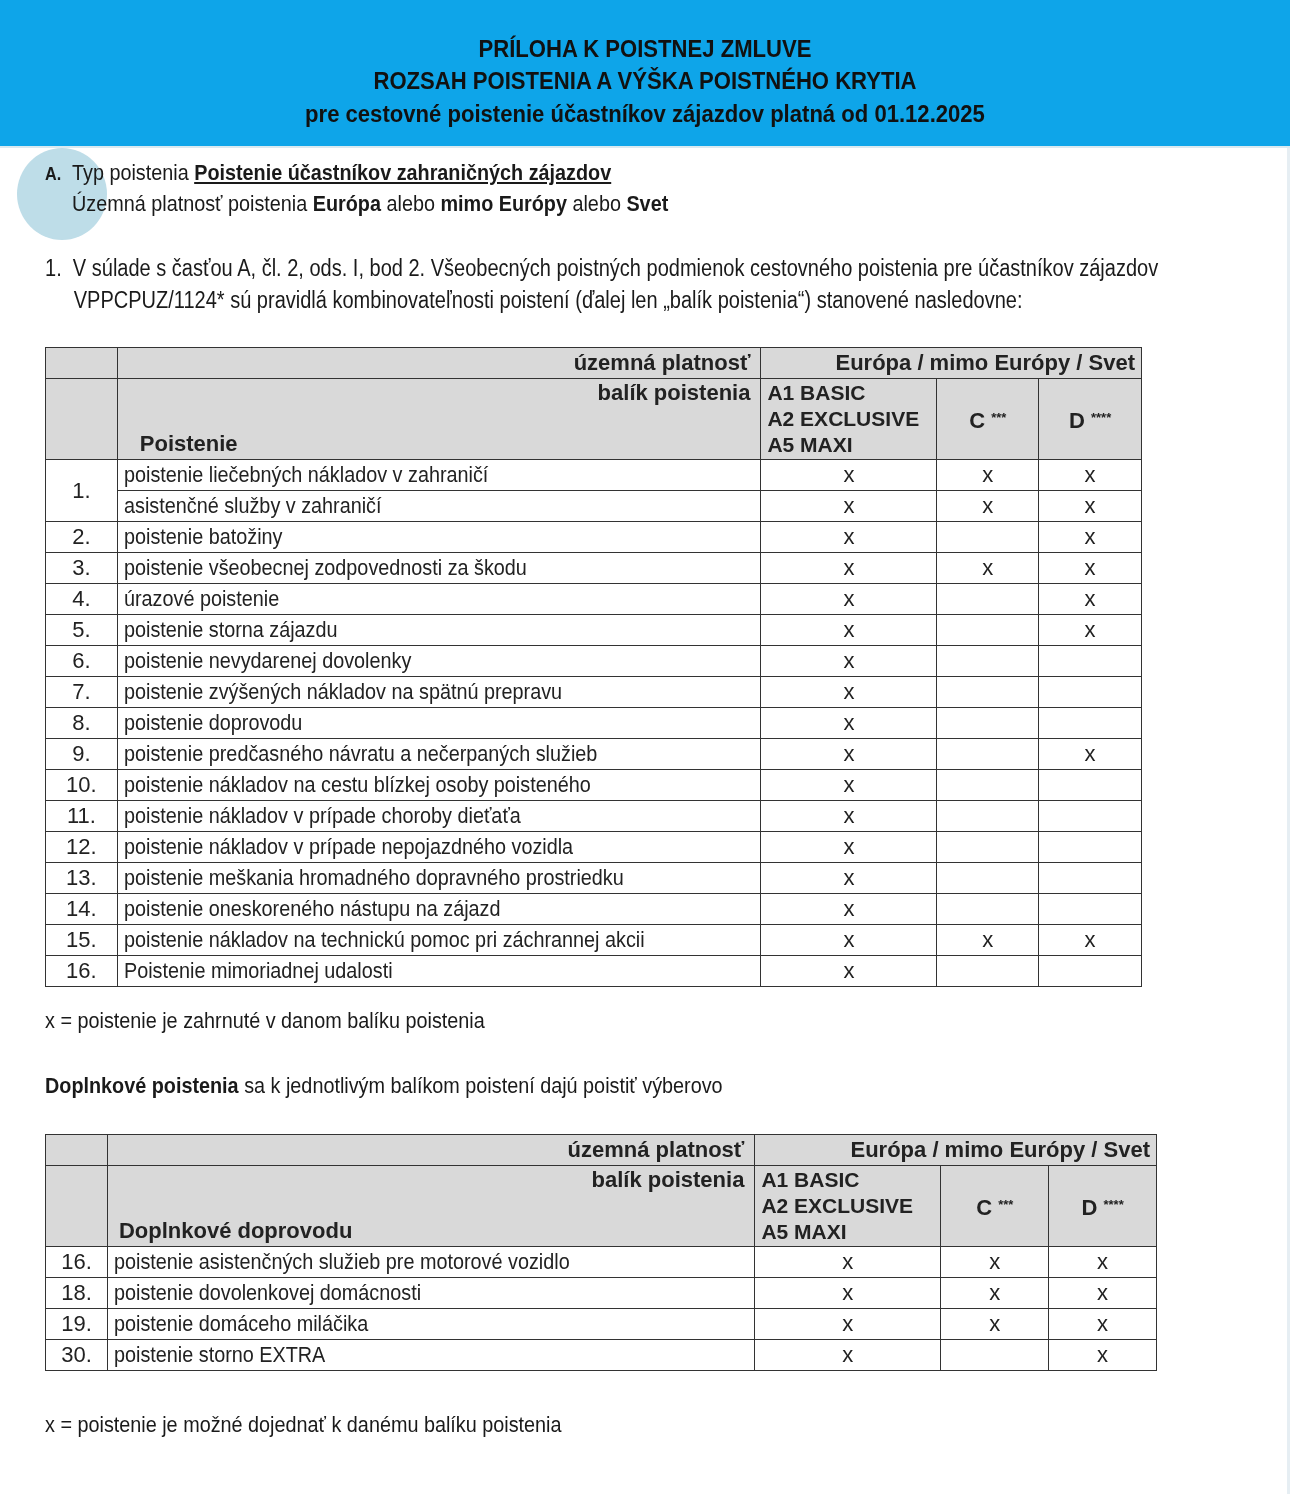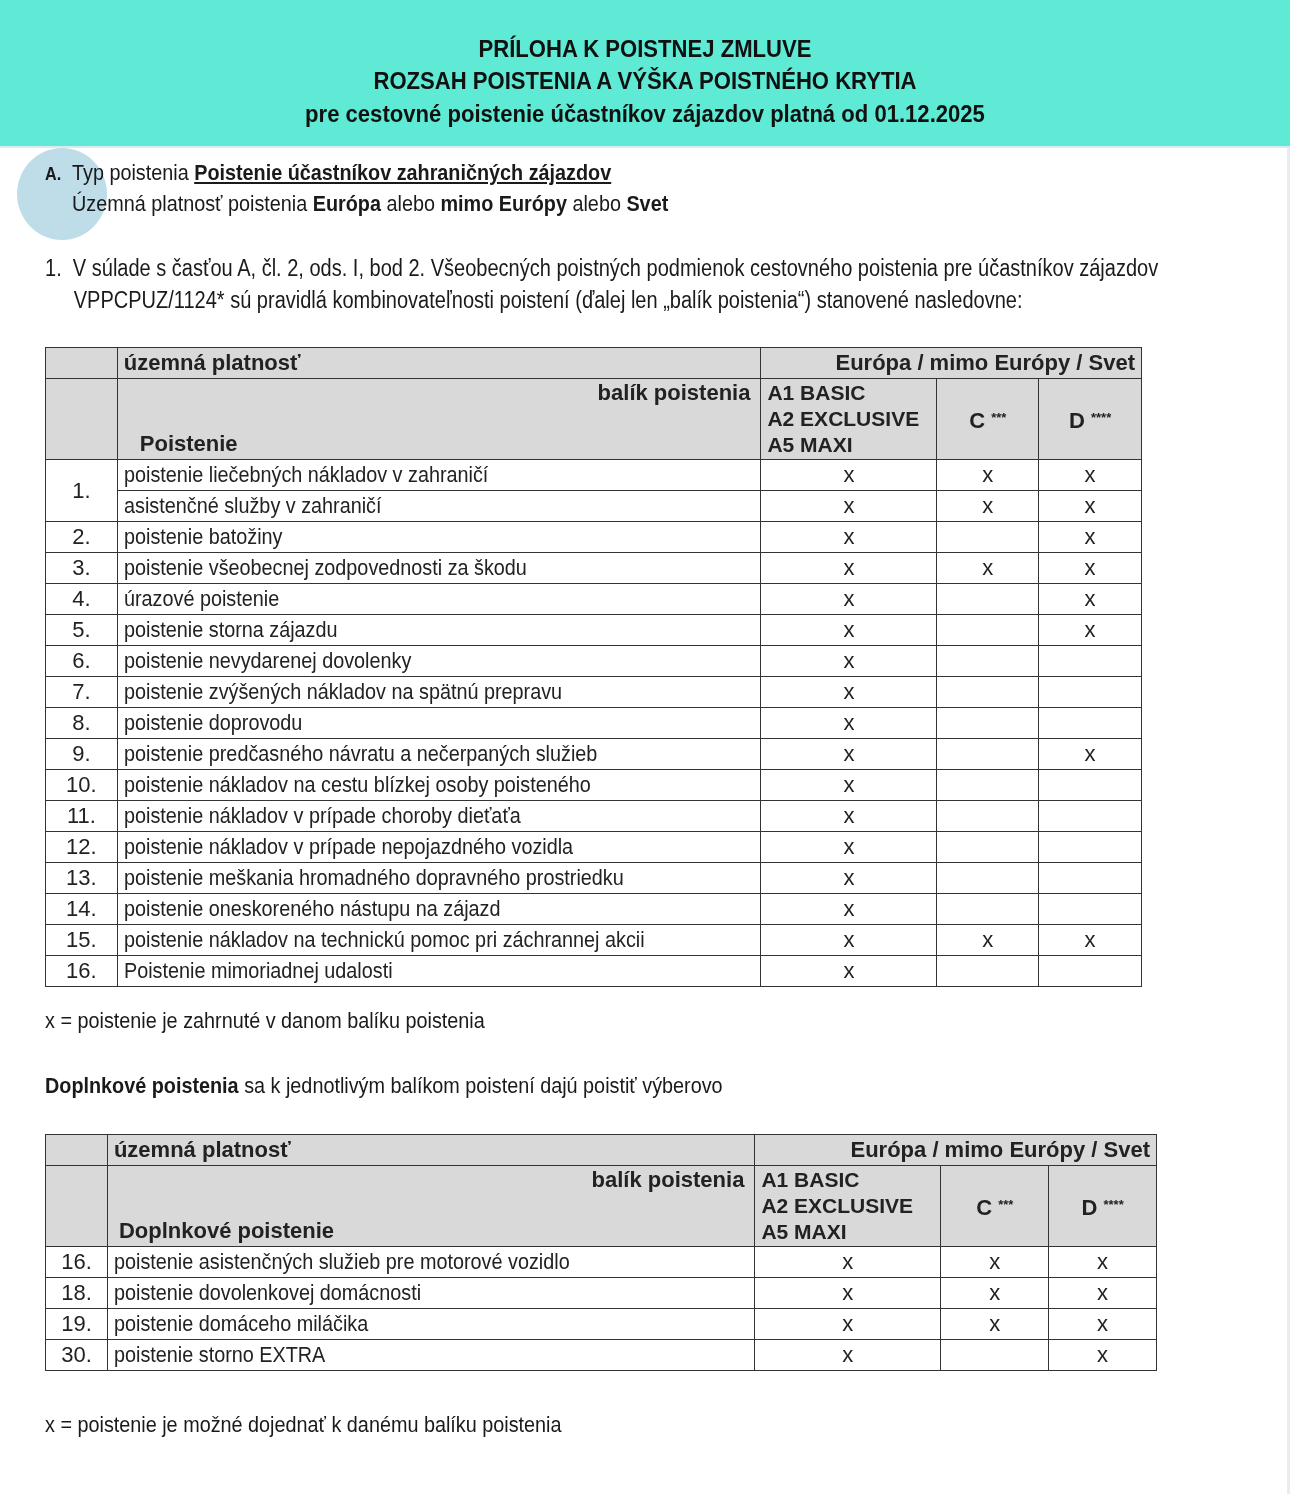--- a/index.html
+++ b/index.html
@@ -6,21 +6,21 @@
     body {
       width: 1290px; height: 1494px; position: relative; overflow: hidden;
       font-family: "Liberation Sans", sans-serif; color: #1a1a1a;
     }
     .page-edge {
       position: absolute; top: 0; right: 0; width: 3px; height: 1494px;
       background: #e6eef3;
     }
     .header-band {
       position: absolute; left: 0; top: 0; width: 1290px; height: 146px;
-      background: #5eead4;
+      background: #0ea5e9;
       border-bottom: 2px solid #d9eaf1;
     }
     .header-band .line {
       position: absolute; left: 0; width: 1290px; text-align: center;
       font-weight: bold; font-size: 23px; color: #111;
       transform: scaleX(0.96);
     }
     .header-band .l1 { top: 36px; }
     .header-band .l2 { top: 68px; }
     .header-band .l3 { top: 101px; }
@@ -48,21 +48,21 @@
 
     table.grid {
       position: absolute; border-collapse: collapse;
       font-size: 22px; color: #222;
     }
     table.grid td {
       border: 1.5px solid #333; padding: 0 6px; height: 30px; line-height: 28px;
       white-space: nowrap; overflow: hidden;
     }
     table.grid .hdr { background: #d9d9d9; }
-    table.grid .hdr-right { text-align: left; font-weight: bold; padding-right: 10px; }
+    table.grid .hdr-right { text-align: right; font-weight: bold; padding-right: 10px; }
     table.grid .hdr-center { text-align: right; font-weight: bold; }
     table.grid .pkg { text-align: left; font-weight: bold; line-height: 26px; font-size: 21px; }
     table.grid .pkg-cd { text-align: center; font-weight: bold; }
     table.grid .pkg-cd sup { font-size: 13px; vertical-align: 6px; }
     table.grid .nr { text-align: center; }
     table.grid .mark { text-align: center; }
     table.grid .cond { display: inline-block; transform-origin: left center; transform: scaleX(0.9); }
 
     #t1 { left: 45px; top: 347px; width: 1097px; }
     #t2 { left: 45px; top: 1134px; width: 1112px; }
@@ -273,21 +273,21 @@
   <tbody>
       <tr>
     <td class="hdr"></td>
     <td class="hdr hdr-right">územná platnosť</td>
     <td class="hdr hdr-center" colspan="3">Európa / mimo Európy / Svet</td>
   </tr>
   <tr>
     <td class="hdr" style="height:80px"></td>
     <td class="hdr" style="position:relative; height:80px; padding:0">
       <div style="position:absolute; right:10px; top:0; font-weight:bold; line-height:28px">balík poistenia</div>
-      <div style="position:absolute; left:11px; bottom:2px; font-weight:bold; line-height:26px">Doplnkové poistenie</div>
+      <div style="position:absolute; left:11px; bottom:2px; font-weight:bold; line-height:26px">Doplnkové doprovodu</div>
     </td>
     <td class="hdr pkg">
       <div>A1 BASIC</div>
       <div>A2 EXCLUSIVE</div>
       <div>A5 MAXI</div>
     </td>
     <td class="hdr pkg-cd"><span>C</span> <sup>***</sup></td>
     <td class="hdr pkg-cd"><span>D</span> <sup>****</sup></td>
   </tr>
   </tbody>

